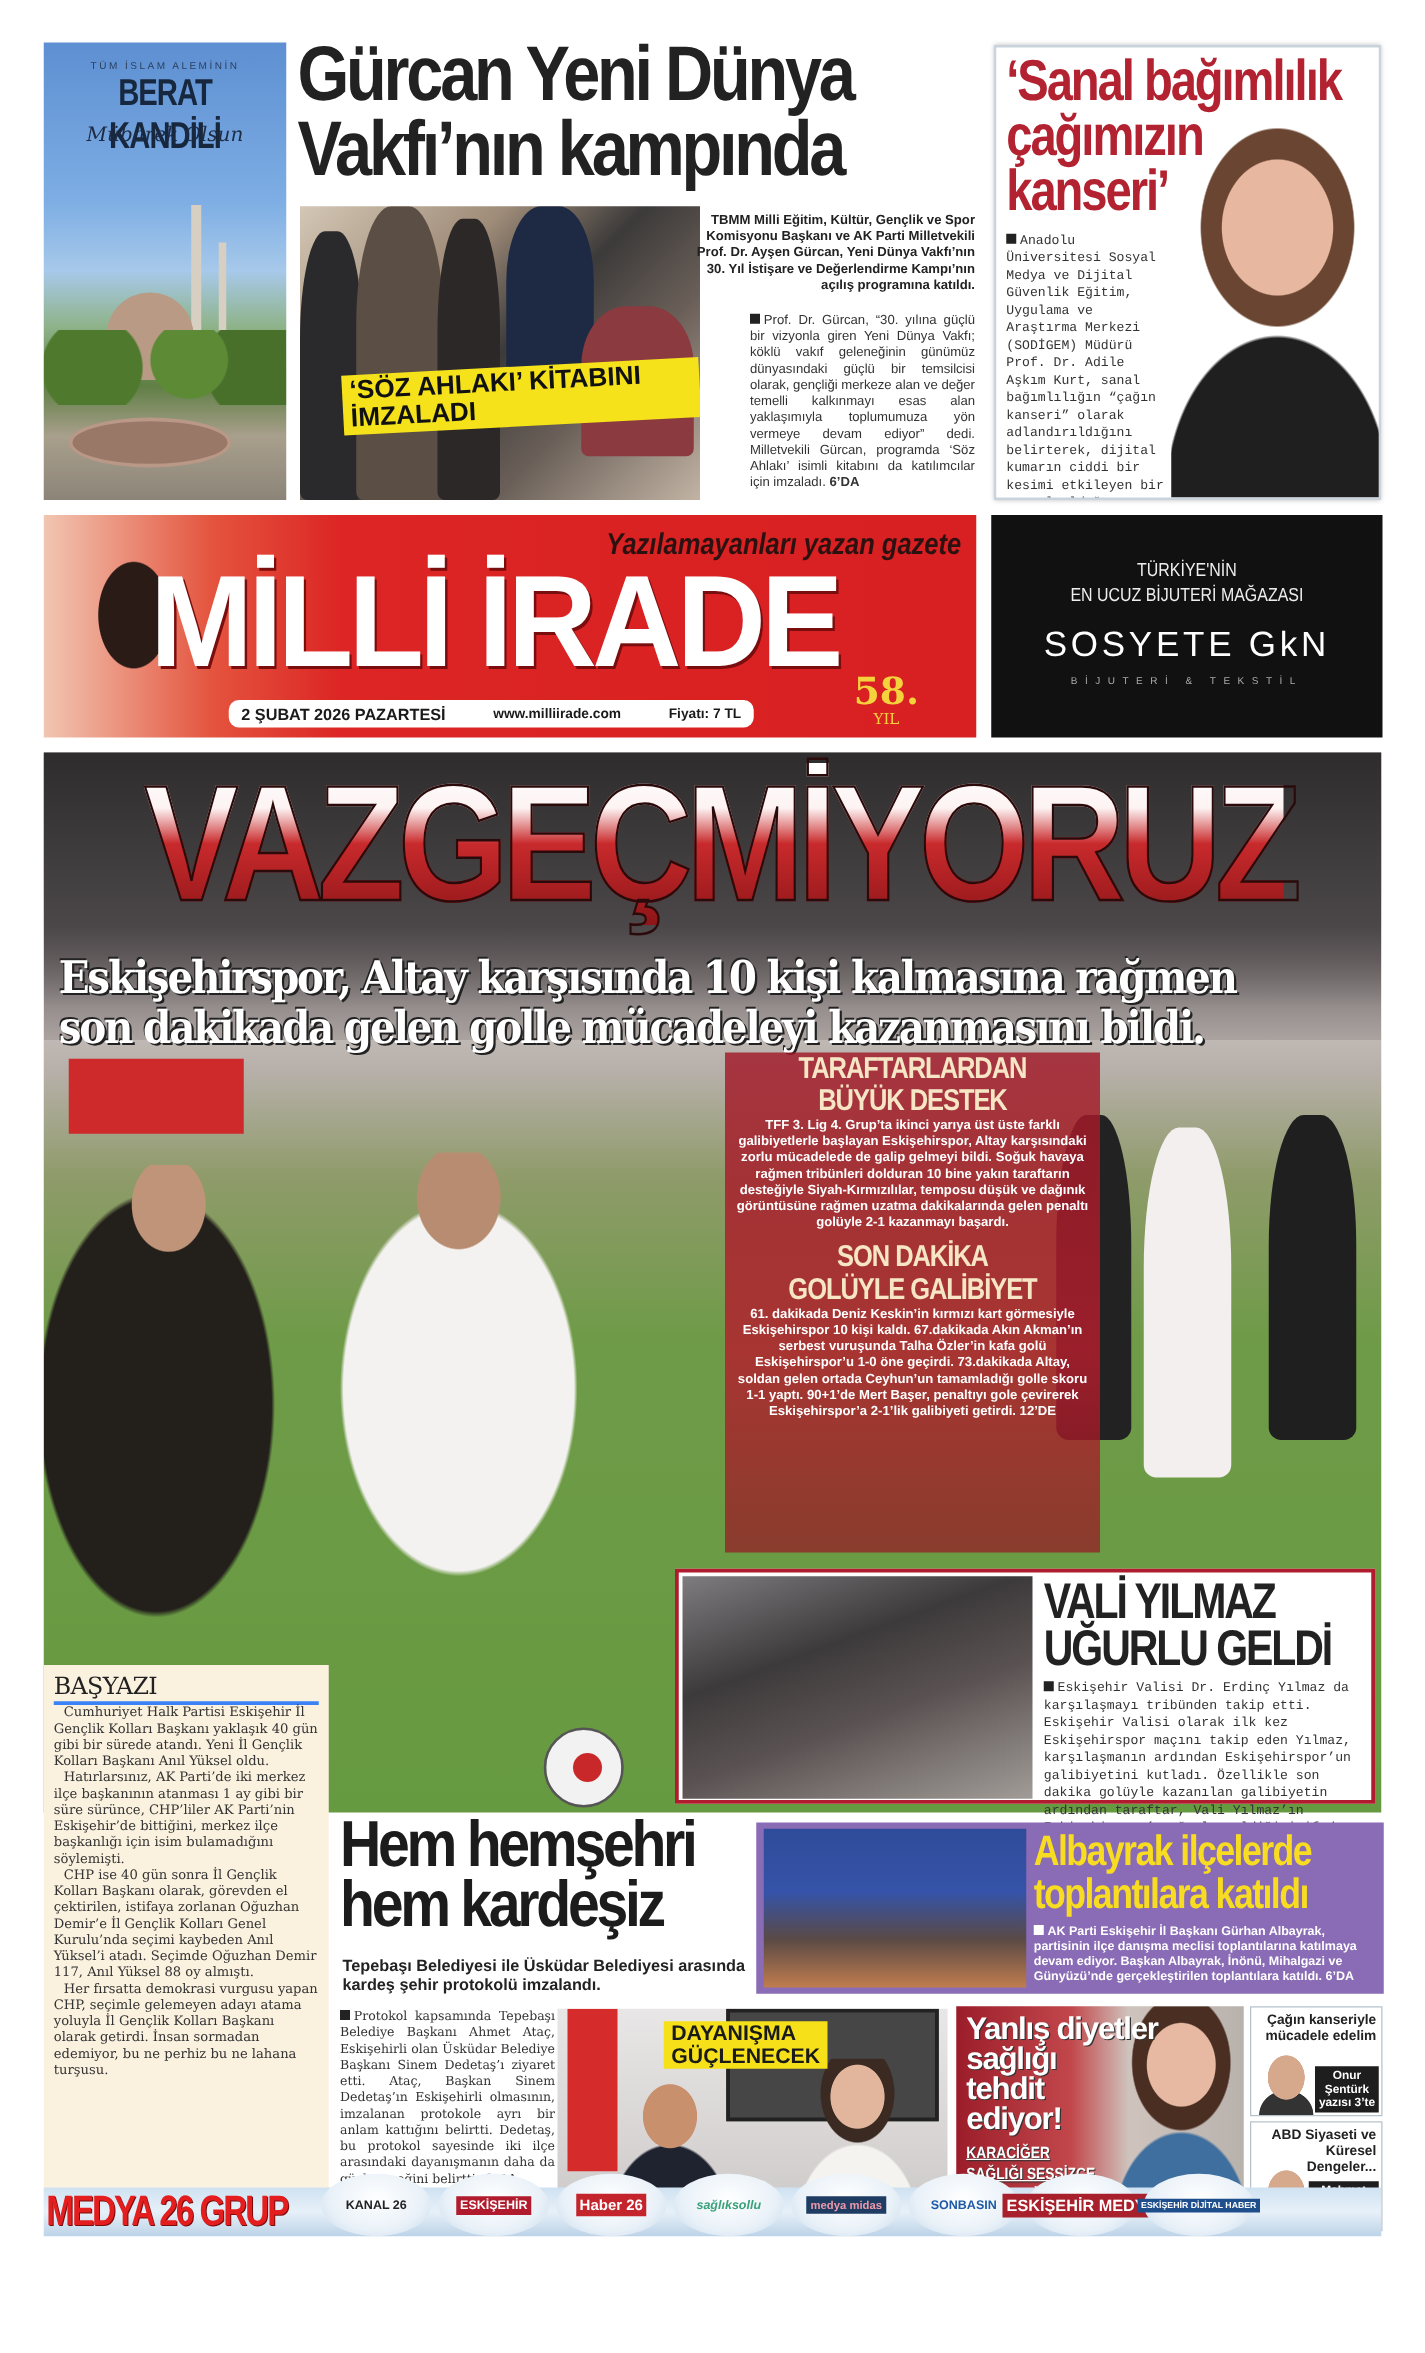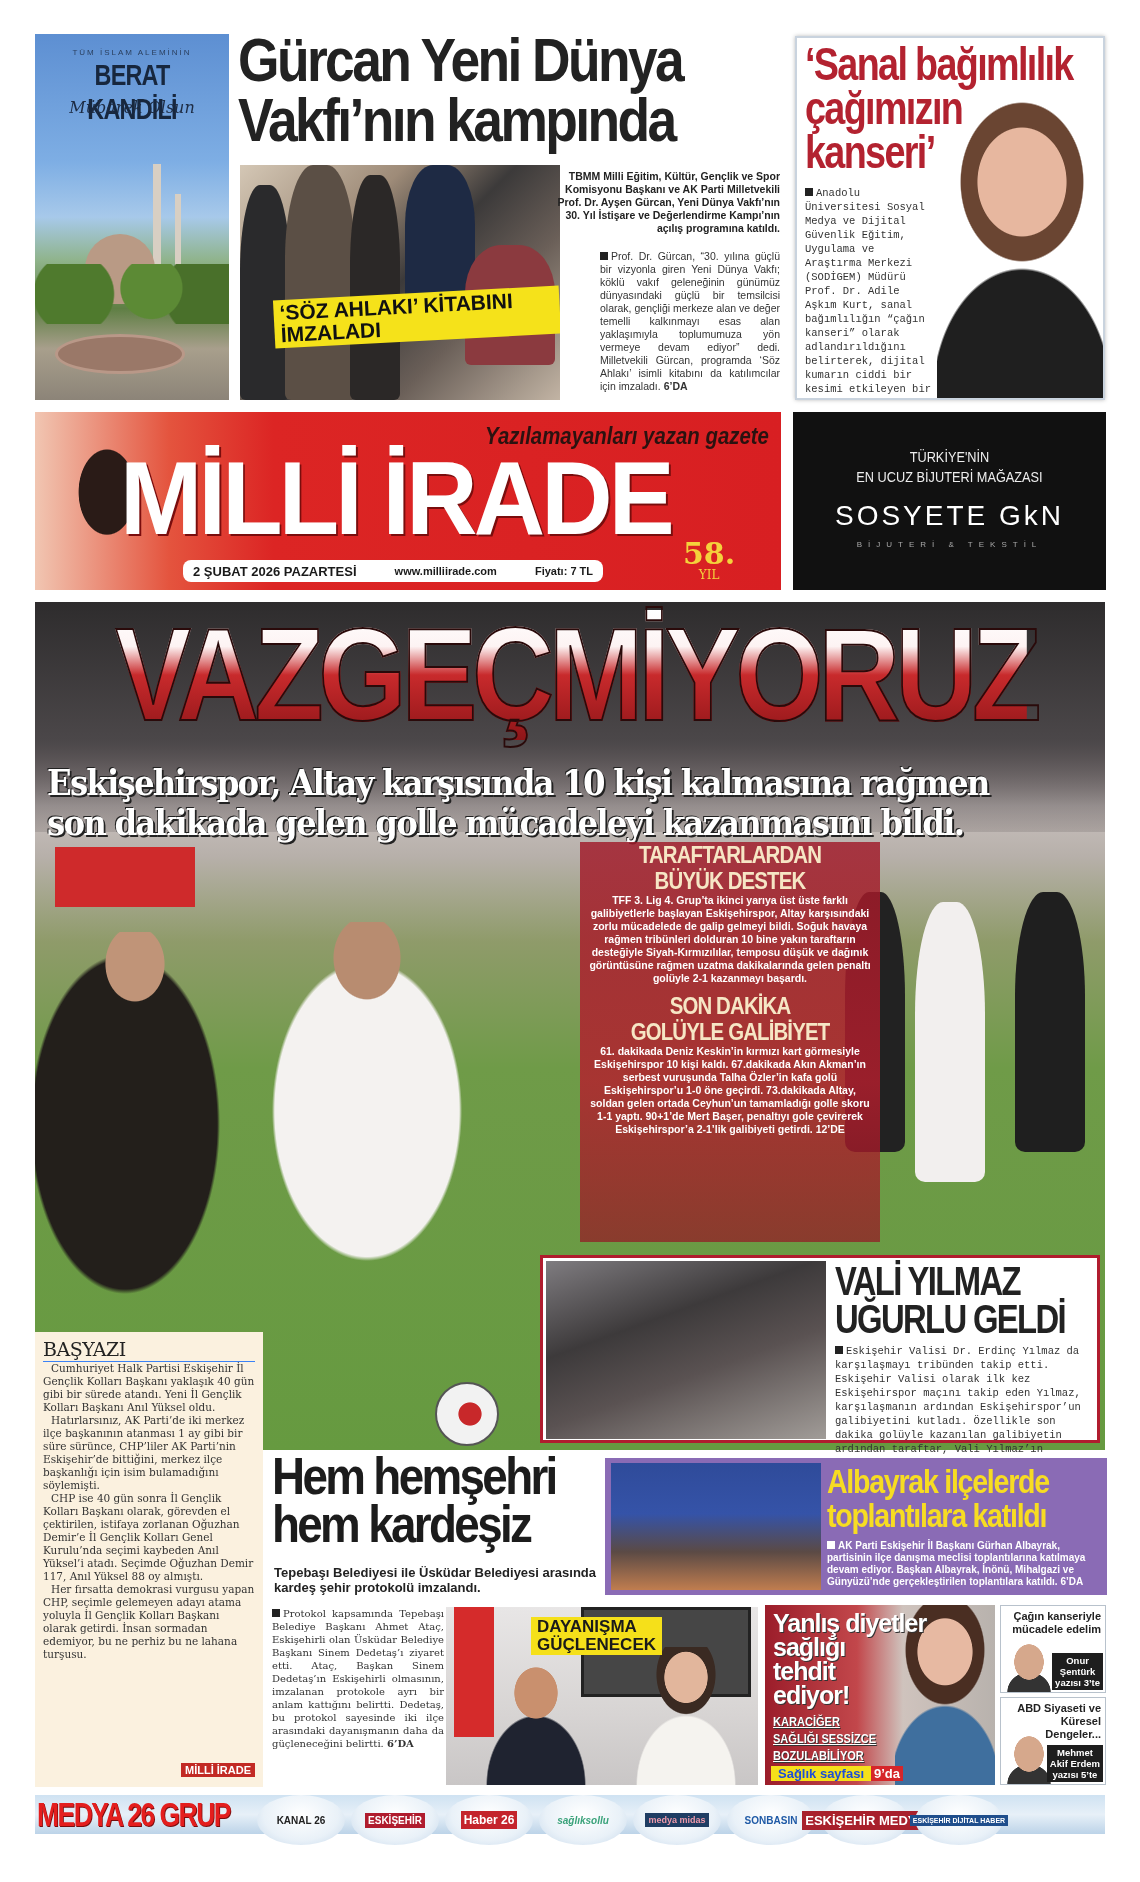--- a/index.html
+++ b/index.html
@@ -70,21 +70,21 @@
   #hero .oppo { position: absolute; border-radius: 40% 40% 10px 10px; }
 
   
   #vali { left: 540px; top: 1255px; width: 560px; height: 188px; background: #fff; border: 3px solid #b01c2e; padding-left: 46px; }
   #vali .photo { position: absolute; left: 3px; top: 3px; width: 280px; height: 178px; background: linear-gradient(160deg, #7f7c80 0%, #3d3a3b 35%, #5a5252 60%, #a19c98 100%); }
   #vali h3 { position: absolute; left: 292px; top: 4px; font-size: 40px; line-height: 38px; font-weight: bold; color: #222; letter-spacing: -2px; transform: scaleX(0.82); transform-origin: left top; white-space: nowrap; }
   #vali .body { position: absolute; left: 292px; top: 86px; width: 258px; font-size: 10.5px; line-height: 13px; color: #333; }
 
   
   #basyazi { left: 35px; top: 1332px; width: 228px; height: 455px; background: #fbf1df; padding: 6px 8px; }
-  #basyazi .kicker { font-family: "DejaVu Serif", serif; font-size: 19px; color: #222; border-bottom: 1px solid #3b82f6; padding-bottom: 1px; letter-spacing: -0.5px; }
+  #basyazi .kicker { font-family: "DejaVu Serif", serif; font-size: 19px; color: #222; border-bottom: 3px solid #3b82f6; padding-bottom: 1px; letter-spacing: -0.5px; }
   #basyazi h3 { font-size: 20px; line-height: 21px; color: #b22a32; font-weight: bold; margin-top: 3px; letter-spacing: -0.5px; }
   #basyazi p { font-family: "DejaVu Serif", serif; font-size: 10.5px; line-height: 13px; color: #333; text-indent: 8px; }
   #basyazi .sig { position: absolute; right: 8px; bottom: 10px; background: #c22a24; color: #fff; font-size: 11px; font-weight: bold; padding: 1px 4px; }
 
   
   #hem-head { left: 272px; top: 1452px; width: 330px; font-size: 52px; line-height: 48px; font-weight: bold; color: #1c1c1c; letter-spacing: -3px; transform: scaleX(0.88); transform-origin: left top; white-space: nowrap; }
   #hem-deck { left: 274px; top: 1565px; width: 330px; font-size: 13px; line-height: 15px; font-weight: bold; color: #222; }
   #hem-body { left: 272px; top: 1607px; width: 172px; font-family: "DejaVu Serif", serif; font-size: 10px; line-height: 13px; text-align: justify; color: #333; }
   #hem-photo { left: 446px; top: 1607px; width: 312px; height: 178px; overflow: hidden; background: linear-gradient(180deg, #e8e6e6 0%, #d7d4d3 60%, #c9c6c6 100%); }
   #hem-photo .flag { position: absolute; left: 8px; top: 0; width: 40px; height: 130px; background: #d52b2b; }
@@ -109,21 +109,21 @@
   #diet .ref .a { background: #f5e01a; color: #1d4ed8; padding: 0 7px; }
   #diet .ref .b { background: #d6262a; color: #fff; padding: 0 3px; }
 
   
   .colcard { width: 106px; height: 88px; border: 1px solid #b8c2cc; background: #fff; overflow: hidden; }
   .colcard .t { position: absolute; right: 4px; top: 4px; text-align: right; font-size: 11px; line-height: 13px; font-weight: bold; color: #222; width: 98px; }
   .colcard .face { position: absolute; left: 4px; bottom: 0; width: 48px; height: 50px; background: radial-gradient(ellipse 15px 18px at 50% 40%, #d6a88c 0 97%, transparent 100%), radial-gradient(ellipse 22px 20px at 50% 100%, #333 0 97%, transparent 100%); }
   .colcard .by { position: absolute; right: 2px; bottom: 2px; background: #1e1e1e; color: #fff; font-size: 9.5px; line-height: 11px; text-align: center; padding: 2px 3px; font-weight: bold; }
 
   
-  #footer { left: 35px; top: 1795px; width: 1070px; height: 39px; background: linear-gradient(180deg, #cfe2f2 0%, #e7f0f8 50%, #bcd3e8 100%); display: flex; align-items: flex-start; }
+  #footer { left: 35px; top: 1750px; width: 1070px; height: 39px; background: linear-gradient(180deg, #cfe2f2 0%, #e7f0f8 50%, #bcd3e8 100%); display: flex; align-items: flex-end; }
   #footer .brand { font-size: 34px; font-weight: bold; color: #e41e1e; letter-spacing: -2px; transform: scaleX(0.78); transform-origin: left center; white-space: nowrap; text-shadow: 1px 1px 0 #7a0c0c; margin-left: 2px; width: 220px; }
   #footer .chip { width: 88px; height: 50px; border-radius: 50%; background: radial-gradient(ellipse at 50% 40%, #ffffff 0%, #e9f1f8 60%, #c4d7ea 100%); display: flex; align-items: center; justify-content: center; margin-right: 6px; font-size: 10px; font-weight: bold; }
   #footer .chip span { padding: 2px 3px; white-space: nowrap; }
 </style>
 </head>
 <body>
 
 <div id="berat" class="abs">
   <div class="top">TÜM İSLAM ALEMİNİN</div>
   <div class="title">BERAT KANDİLİ</div>

